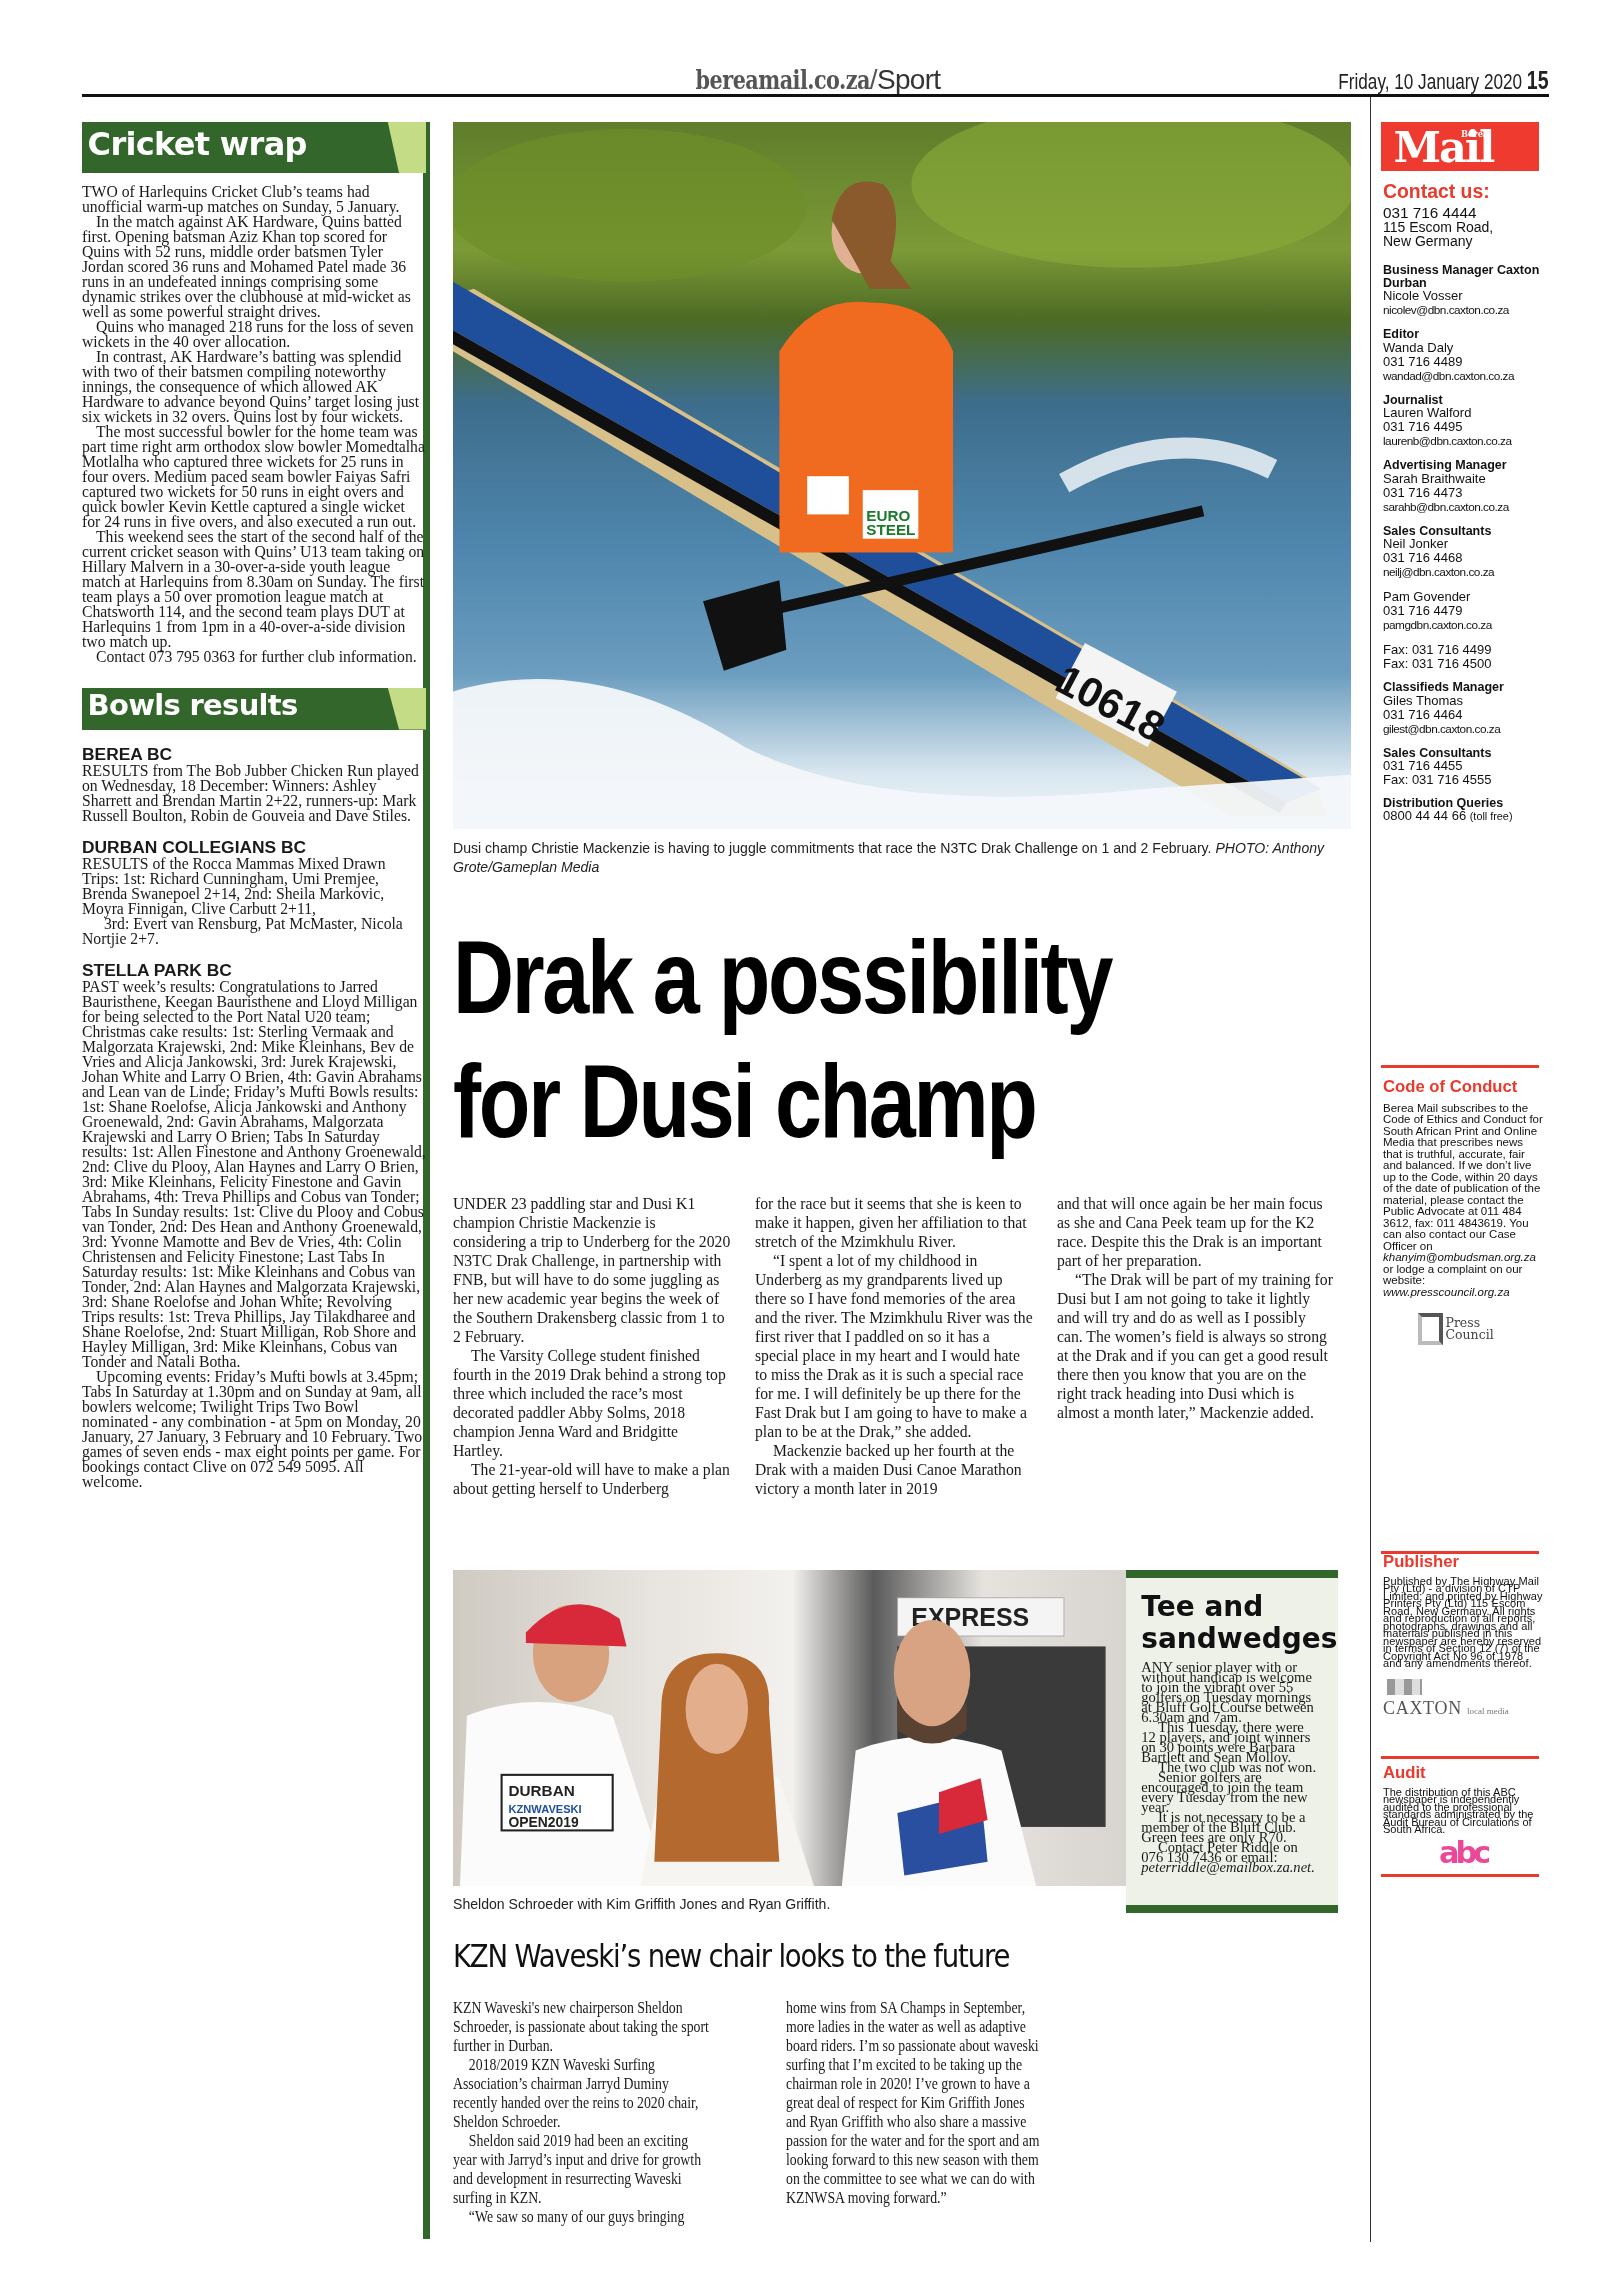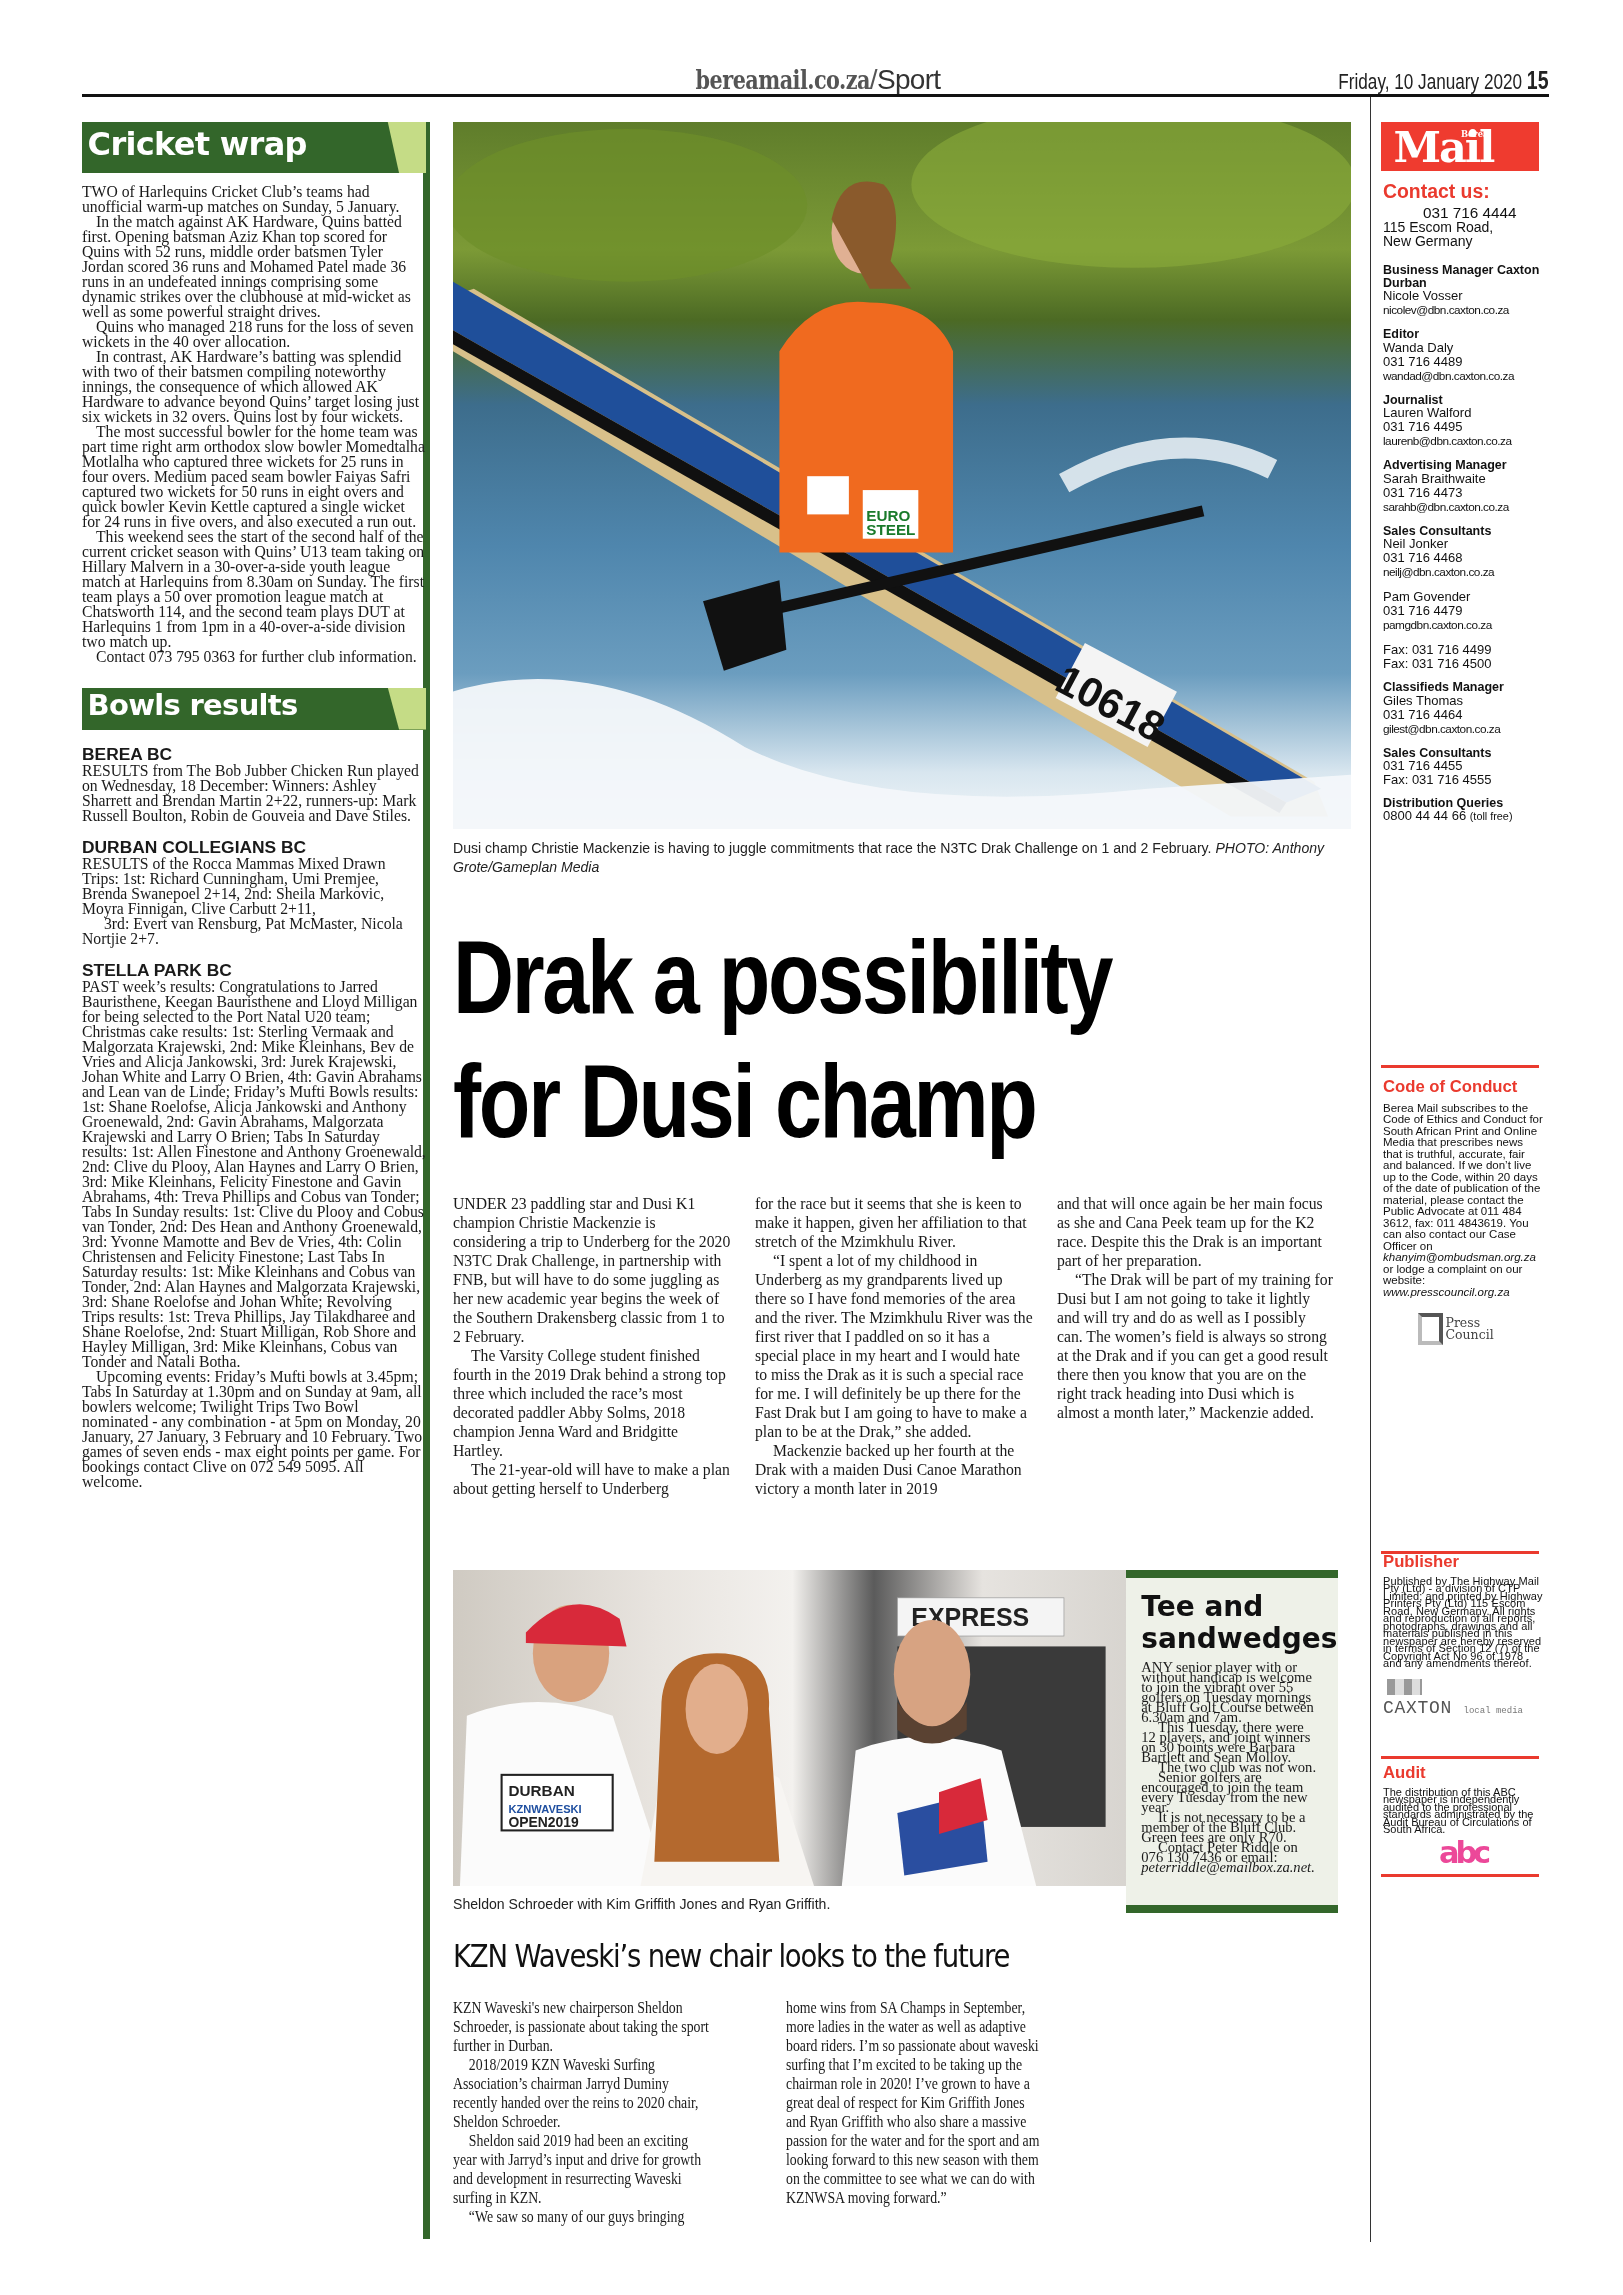--- a/index.html
+++ b/index.html
@@ -56,21 +56,21 @@
   .blk .t{font-weight:bold;font-size:12.5px;line-height:12.5px;}
   .blk .v{font-size:13px;line-height:14px;}
   .blk .e{font-size:11.8px;line-height:15.3px;letter-spacing:-0.5px;}
   .redrule{left:1381px;width:158px;height:2.8px;background:#ea3a2e;}
   .sect h4{margin:0;font-size:16.7px;}
   .sect .txt{font-size:11.5px;line-height:11.5px;margin-top:5.6px;}
   .presslogo{display:flex;align-items:center;gap:2.8px;margin:15.3px 0 0 35px;}
   .presslogo .box{width:16.7px;height:23.6px;border:4.2px solid #555;border-left-color:#bbb;border-bottom-color:#bbb;}
   .presslogo .ptxt{font-family:"DejaVu Serif",serif;font-size:12.5px;line-height:11.8px;color:#444;}
   .caxton .mark{width:35px;height:16.7px;margin:11px 0 2.8px 4.2px;background:repeating-linear-gradient(90deg,#999 0 8.3px,#ddd 8.3px 16.7px);}
-  .caxton .word{font-family:Liberation Mono, monospace;font-size:18px;color:#555;letter-spacing:0.7px;}
+  .caxton .word{font-family:Liberation Serif, serif;font-size:18px;color:#555;letter-spacing:0.7px;}
   .caxton .word small{font-size:9px;color:#777;letter-spacing:0;}
   .abc{font-family:"DejaVu Sans",sans-serif;font-weight:bold;font-size:30.5px;color:#ec4899;text-align:center;letter-spacing:-4.2px;margin-top:1.4px;}
 </style>
 </head>
 <body>
 
 <div class="abs site">
   <b>bereamail.co.za</b><span>/</span><span class="sec">Sport</span>
 </div>
 <div class="abs dateline">
@@ -210,21 +210,21 @@
   <div class="bar b"></div>
 </div>
 
 <div class="abs logo">
   <span class="m">Mail</span>
   <span class="b">Berea</span>
 </div>
 
 <div class="abs side contact" style="top:180px;">
   <h4 class="red">Contact us:</h4>
-  <div class="line" style="font-size:15.3px;margin-top:2.8px;margin-left:40px;">031 716 4444</div>
+  <div class="line" style="font-size:15.3px;margin-top:2.8px;">031 716 4444</div>
   <div class="line">115 Escom Road,</div>
   <div class="line">New Germany</div>
 
   <div class="blk" style="margin-top:16.7px;">
     <div class="t">Business Manager Caxton Durban</div>
     <div class="v">Nicole Vosser</div>
     <div class="e">nicolev@dbn.caxton.co.za</div>
   </div>
   <div class="blk">
     <div class="t">Editor</div>

